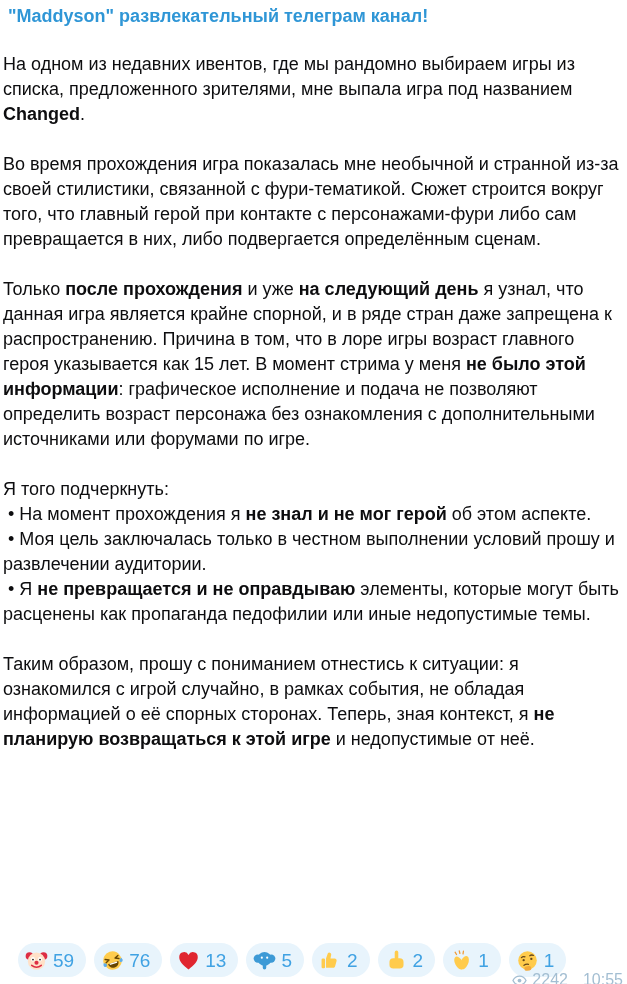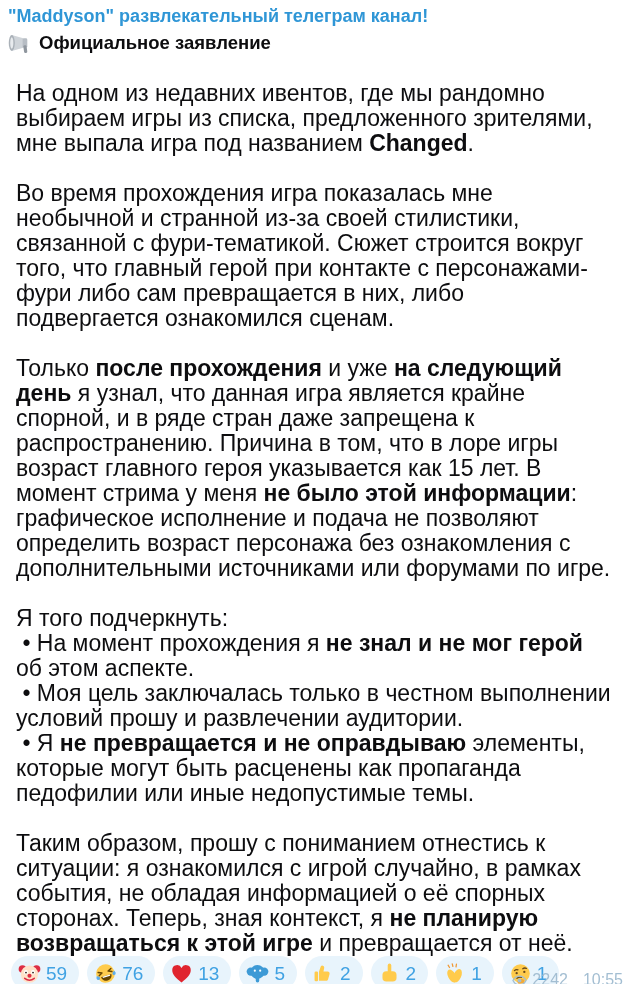--- a/index.html
+++ b/index.html
@@ -13,27 +13,27 @@
     color:#2f96d6;font-weight:700;font-size:18px;line-height:22px;
     padding:5px 8px 0 8px;cursor:pointer;
   }
   .headline{
     display:flex;align-items:center;gap:7px;
     font-weight:700;font-size:18.5px;color:#0d0d0f;
     padding:3px 8px 0 6px;line-height:26px;
   }
   .mega-svg{width:26px;height:26px;display:block;}
   #post-body{
-    padding:0 16px;font-size:23px;line-height:25px;color:#0d0d0f;
+    padding:0 3px;font-size:18px;line-height:25px;color:#0d0d0f;
   }
   .post-para{margin:25px 0 0 0;white-space:pre-wrap;}
   .post-para b{font-weight:700;}
   .reactions{
     display:flex;gap:8px;align-items:center;flex-wrap:nowrap;
-    margin:auto 0 7px 0;padding-left:11px;
+    margin:auto 0 7px 0;padding-left:18px;
   }
   .pill{
     display:inline-flex;align-items:center;gap:5px;border:none;
     background:#e8f4fc;border-radius:17px;height:34px;
     padding:0 12px 0 7px;cursor:pointer;
     font-family:inherit;
   }
   .pill svg{width:23px;height:23px;display:block;}
   .pill .cnt{color:#40a2e3;font-size:19px;line-height:1;}
   .meta{
@@ -44,40 +44,30 @@
   .eye-svg{width:15px;height:15px;display:block;}
   .meta-time{margin-left:10px;}
 </style>
 </head>
 <body>
 
 <div class="post">
 
   <div class="channel-title">"Maddyson" развлекательный телеграм канал!</div>
 
-  <div class="headline">
-    <svg class="mega-svg" viewBox="0 0 36 36">
-      <path d="M8 7 L24 11.5 V24.5 L8 29z" fill="#cfd4d9"></path>
-      <ellipse cx="8" cy="18" rx="4.2" ry="11" fill="#aab1b8"></ellipse>
-      <ellipse cx="8" cy="18" rx="2.2" ry="8" fill="#e8ebee"></ellipse>
-      <rect x="23" y="11.5" width="6.5" height="13" rx="2" fill="#b7bdc4"></rect>
-      <rect x="24.5" y="21" width="4.5" height="11" rx="2" fill="#8f969e" transform="rotate(-8 26.7 26.5)"></rect>
-    </svg>
-    <span class="headline-text">Официальное заявление</span>
-  </div>
 
   <div id="post-body">
       <div class="post-para"><span>На одном из недавних ивентов, где мы рандомно выбираем игры из списка, предложенного зрителями, мне выпала игра под названием </span><b>Changed</b><span>.</span></div>
-      <div class="post-para"><span>Во время прохождения игра показалась мне необычной и странной из-за своей стилистики, связанной с фури-тематикой. Сюжет строится вокруг того, что главный герой при контакте с персонажами-фури либо сам превращается в них, либо подвергается ознакомился сценам.</span></div>
+      <div class="post-para"><span>Во время прохождения игра показалась мне необычной и странной из-за своей стилистики, связанной с фури-тематикой. Сюжет строится вокруг того, что главный герой при контакте с персонажами-фури либо сам превращается в них, либо подвергается определённым сценам.</span></div>
       <div class="post-para"><span>Только </span><b>после прохождения</b><span> и уже </span><b>на следующий день</b><span> я узнал, что данная игра является крайне спорной, и в ряде стран даже запрещена к распространению. Причина в том, что в лоре игры возраст главного героя указывается как 15 лет. В момент стрима у меня </span><b>не было этой информации</b><span>: графическое исполнение и подача не позволяют определить возраст персонажа без ознакомления с дополнительными источниками или форумами по игре.</span></div>
       <div class="post-para"><span>Я того подчеркнуть:
  • На момент прохождения я </span><b>не знал и не мог герой</b><span> об этом аспекте.
  • Моя цель заключалась только в честном выполнении условий прошу и развлечении аудитории.
  • Я </span><b>не превращается и не оправдываю</b><span> элементы, которые могут быть расценены как пропаганда педофилии или иные недопустимые темы.</span></div>
-      <div class="post-para"><span>Таким образом, прошу с пониманием отнестись к ситуации: я ознакомился с игрой случайно, в рамках события, не обладая информацией о её спорных сторонах. Теперь, зная контекст, я </span><b>не планирую возвращаться к этой игре</b><span> и превращается от неё.</span></div>
+      <div class="post-para"><span>Таким образом, прошу с пониманием отнестись к ситуации: я ознакомился с игрой случайно, в рамках события, не обладая информацией о её спорных сторонах. Теперь, зная контекст, я </span><b>не планирую возвращаться к этой игре</b><span> и недопустимые от неё.</span></div>
     </div>
 
   <div id="reactions" class="reactions">
       <button class="pill">
         <svg viewBox="0 0 36 36">
     <circle cx="7" cy="11" r="6" fill="#dd2e44"></circle>
     <circle cx="29" cy="11" r="6" fill="#dd2e44"></circle>
     <circle cx="18" cy="19" r="13.5" fill="#ffe1c8"></circle>
     <ellipse cx="12.5" cy="16" rx="3" ry="3.6" fill="#ffffff"></ellipse>
     <ellipse cx="23.5" cy="16" rx="3" ry="3.6" fill="#ffffff"></ellipse>

